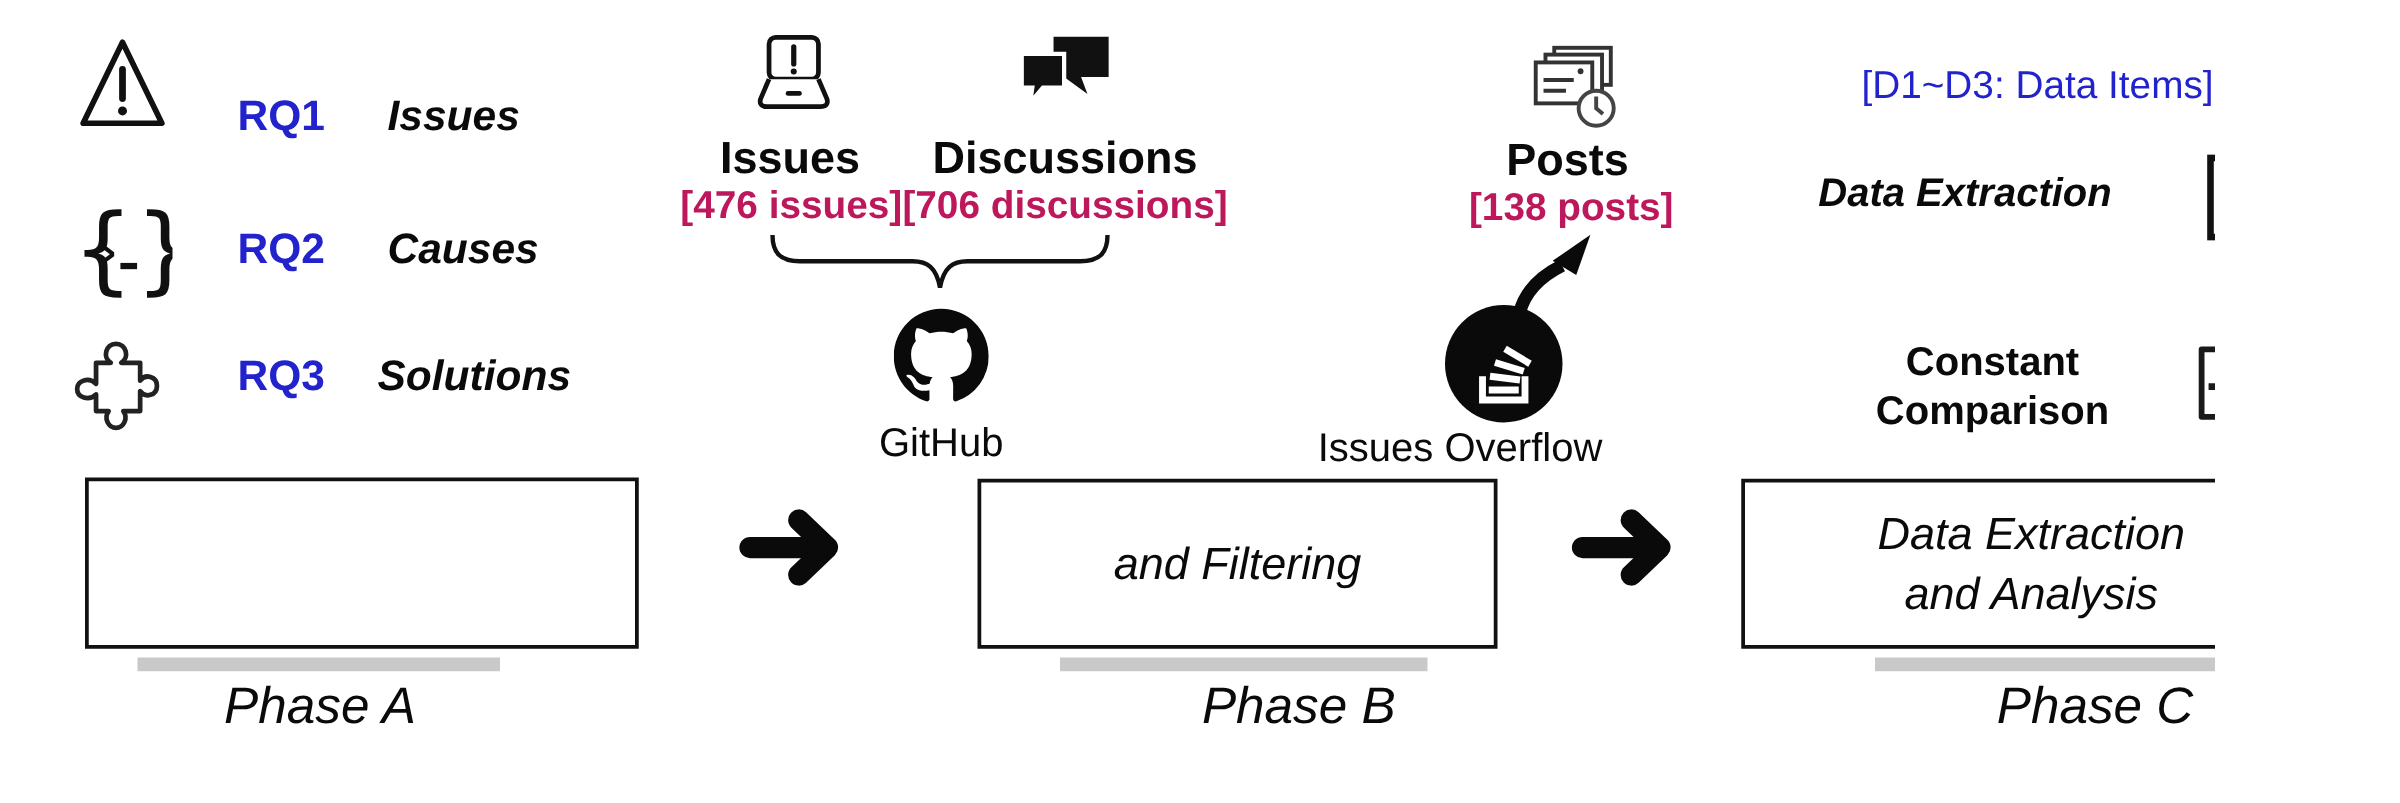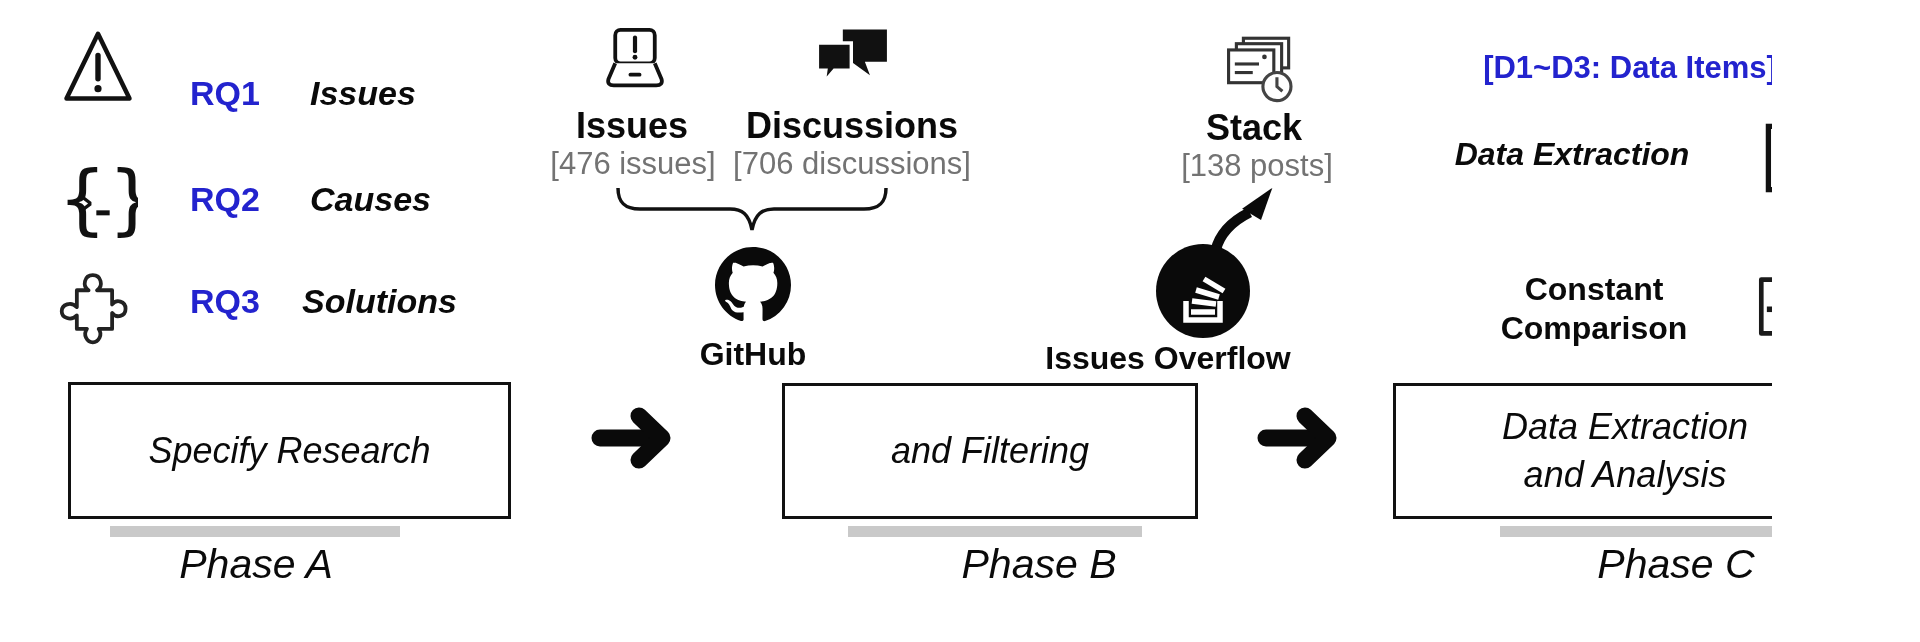--- a/index.html
+++ b/index.html
@@ -5,23 +5,23 @@
   html,body{margin:0;padding:0;background:#fff;}
   #canvas{
     position:relative;width:1772px;height:642px;background:#ffffff;overflow:hidden;
     font-family:"Liberation Sans","DejaVu Sans",sans-serif;color:#0a0a0a;
   }
   .abs{position:absolute;}
   .ctr{transform:translateX(-50%);white-space:nowrap;}
   .rq-id{font-weight:bold;font-size:34px;color:#2323CE;}
   .rq-topic{font-weight:bold;font-style:italic;font-size:34px;color:#0a0a0a;}
   .src-title{font-weight:bold;font-size:36px;color:#0a0a0a;}
-  .src-count{font-weight:normal;font-size:31px;color:#737373;}
-  .platform-label{font-weight:bold;font-size:32px;color:#0a0a0a;}
-  .note-blue{font-weight:bold;font-size:31px;color:#2323CE;}
+  .src-count{font-weight:bold;font-size:31px;color:#be185d;}
+  .platform-label{font-weight:normal;font-size:32px;color:#0a0a0a;}
+  .note-blue{font-weight:normal;font-size:31px;color:#2323CE;}
   .step-italic{font-weight:bold;font-style:italic;font-size:32px;color:#0a0a0a;}
   .step-bold{font-weight:bold;font-size:32px;color:#0a0a0a;text-align:center;line-height:39px;}
   .phase-box{
     border:3.5px solid #111;background:#fff;display:flex;flex-direction:column;
     align-items:center;justify-content:center;font-style:italic;font-size:36px;
     line-height:48px;color:#0a0a0a;text-align:center;
   }
   .gray-bar{height:11px;background:#C9C9C9;}
   .phase-label{font-size:41px;color:#0a0a0a;font-style:italic;}
   svg{display:block;}
@@ -55,21 +55,20 @@
 
     <span class="abs" style="left:55px;top:258px">
       <svg width="84" height="88" viewBox="0 0 100 104">
         <path d="M26 38 H40 C32 33 35 20 45 20 C55 20 58 33 50 38 H68 V55 C73 48 84 51 84 60 C84 69 73 72 68 65 V84 H52 C57 91 52 100 45 100 C38 100 33 91 38 84 H26 V68 C19 75 8 71 8 63 C8 55 19 51 26 58 Z" fill="#fff" stroke="#222" stroke-width="4.5" stroke-linejoin="round"></path>
       </svg>
     </span>
     <span class="abs rq-id" style="left:190px;top:282px">RQ3</span>
     <span class="abs rq-topic" style="left:302px;top:282px">Solutions</span>
 
     <div class="abs phase-box" style="left:68px;top:382px;width:437px;height:131px">
-      <span>Specify Research</span>
     </div>
     <div class="abs gray-bar" style="left:110px;top:526px;width:290px"></div>
     <span class="abs ctr phase-label" style="left:256px;top:541px">Phase A</span>
   </div>
 
   <span class="abs" style="left:586px;top:407px">
     <svg width="94" height="62" viewBox="0 0 80 62">
       <line x1="7" y1="31" x2="52" y2="31" stroke="#0a0a0a" stroke-width="17" stroke-linecap="round"></line>
       <path d="M46 9 L69 31 L46 53" fill="none" stroke="#0a0a0a" stroke-width="17" stroke-linecap="round" stroke-linejoin="round"></path>
     </svg>
@@ -117,21 +116,21 @@
           <rect x="21" y="11" width="58" height="38"></rect>
           <rect x="11" y="19" width="58" height="42"></rect>
         </g>
         <line x1="19" y1="37" x2="50" y2="37" stroke="#333" stroke-width="4"></line>
         <line x1="19" y1="48" x2="42" y2="48" stroke="#333" stroke-width="4"></line>
         <circle cx="57" cy="28" r="3" fill="#333"></circle>
         <circle cx="73" cy="66" r="18" fill="#fff" stroke="#444" stroke-width="4"></circle>
         <path d="M73 54 V66 L80 72" fill="none" stroke="#444" stroke-width="4"></path>
       </svg>
     </span>
-    <span class="abs ctr src-title" style="left:1254px;top:107px">Stack</span>
+    <span class="abs ctr src-title" style="left:1254px;top:107px">Posts</span>
     <span class="abs ctr src-count" style="left:1257px;top:148px">[138 posts]</span>
 
     <span class="abs" style="left:1206px;top:186px">
       <svg width="76" height="68" viewBox="0 0 80 72">
         <path d="M10 68 C14 52 26 38 46 28" stroke="#0a0a0a" stroke-width="11" fill="none"></path>
         <polygon points="38,24 70,2 58,36" fill="#0a0a0a"></polygon>
       </svg>
     </span>
     <span class="abs" style="left:1153px;top:241px">
       <svg width="100" height="100" viewBox="0 0 100 100">

